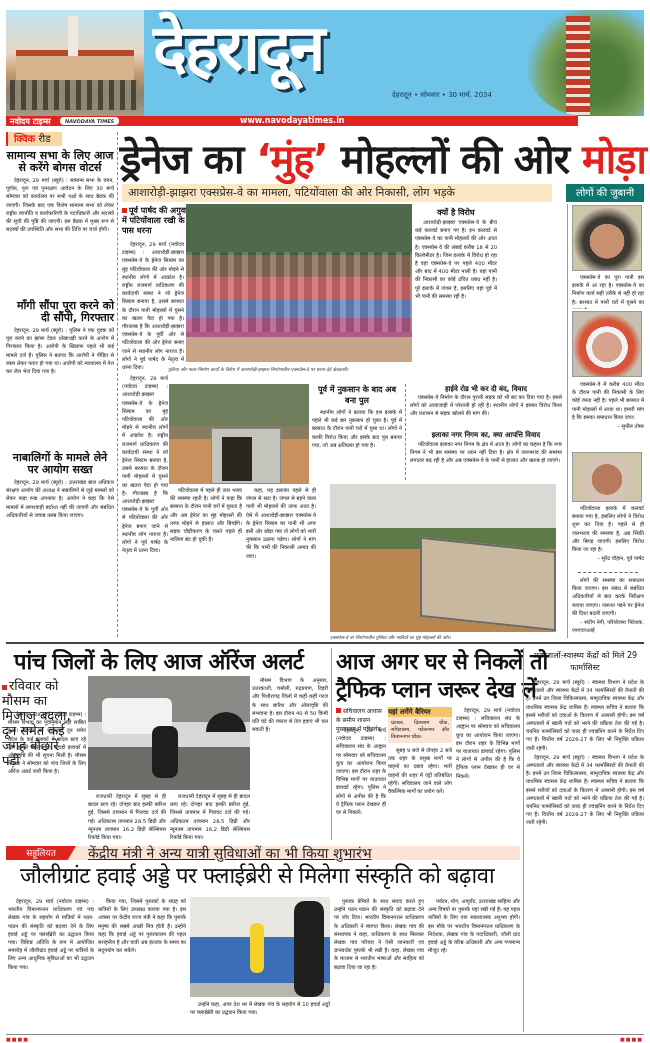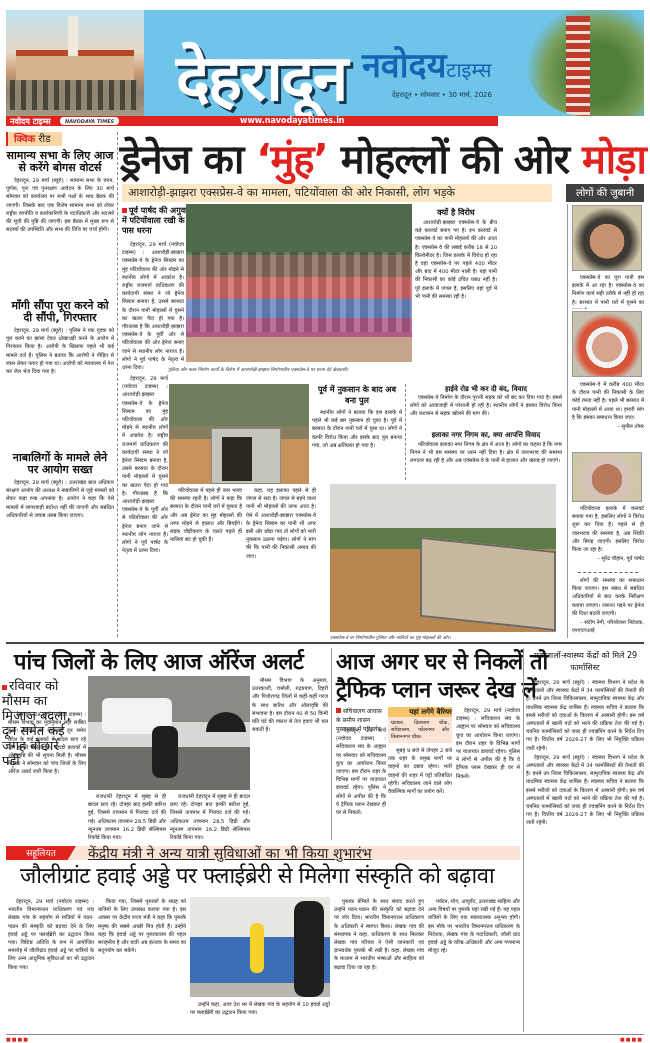--- a/index.html
+++ b/index.html
@@ -7,30 +7,30 @@
   body { font-family: "DejaVu Sans", sans-serif; color: #111; position: relative; }
 
   
   .masthead { position: absolute; left: 6px; top: 10px; width: 638px; height: 106px; background: #6fc4ea; overflow: hidden; }
   .mast-photo-left { position: absolute; left: 0; top: 0; width: 138px; height: 106px;
     background: linear-gradient(180deg, #bfe3f2 0%, #e8d7c4 40%, #c79a72 60%, #8a8070 78%, #a69a84 100%); }
   .mast-photo-left .bldg { position: absolute; left: 10px; top: 40px; width: 118px; height: 30px; background: #d7b48e; border-top: 6px solid #b5492a; }
   .mast-photo-left .tower { position: absolute; left: 62px; top: 6px; width: 10px; height: 40px; background: #efe9df; }
   .mast-photo-left .troops { position: absolute; left: 4px; top: 70px; width: 128px; height: 30px;
     background: repeating-linear-gradient(90deg, #3b3a2c 0 5px, #8d8672 5px 11px); opacity: .85; }
-  .mast-title { position: absolute; left: 170px; top: 6px; font-family: "DejaVu Sans", sans-serif; font-weight: 900;
-    font-size: 64px; color: #ffffff; letter-spacing: -2px; text-shadow: 3px 3px 0 #14384f; line-height: 1; margin-top: 30px; }
+  .mast-title { position: absolute; left: 147px; top: 6px; font-family: "DejaVu Sans", sans-serif; font-weight: 900;
+    font-size: 64px; color: #ffffff; letter-spacing: -2px; text-shadow: 3px 3px 0 #14384f; line-height: 1; }
   .mast-sub { position: absolute; left: 356px; top: 38px; font-size: 34px; font-weight: 900; color: #1466b3; line-height: 1; }
   .mast-sub small { font-size: 20px; font-weight: 400; color: #1466b3; }
   .mast-dateline { position: absolute; left: 386px; top: 80px; font-size: 7px; color: #13324a; }
   .mast-photo-right { position: absolute; right: 0; top: 0; width: 118px; height: 106px; border-radius: 50% 0 0 50%;
     background: radial-gradient(circle at 60% 60%, #4f7d3a 0 30%, #7aa05a 55%, #6fc4ea 75%); overflow: hidden; }
   .mast-photo-right .clocktower { position: absolute; left: 40px; top: 6px; width: 24px; height: 100px;
     background: repeating-linear-gradient(180deg, #c13b2a 0 6px, #ede1d5 6px 9px); }
-  .mast-bar { position: absolute; left: 6px; top: 116px; width: 492px; height: 10px; background: #e1231f; }
+  .mast-bar { position: absolute; left: 6px; top: 116px; width: 572px; height: 10px; background: #e1231f; }
   .mast-bar .brand-hi { position: absolute; left: 4px; top: -1px; font-size: 8px; font-weight: 700; color: #fff; }
   .mast-bar .brand-en { position: absolute; left: 54px; top: 1px; background: #fff; border-radius: 5px; padding: 0 5px;
     font-size: 5px; font-style: italic; font-weight: 700; color: #333; height: 8px; line-height: 8px; }
   .mast-bar .url { position: absolute; left: 234px; top: 0; font-size: 8px; font-weight: 700; color: #fff; line-height: 10px; }
 
   
   .col-text { position: absolute; font-size: 5.2px; line-height: 8.2px; color: #222; text-align: justify; overflow: hidden; }
   .col-text p { text-indent: 8px; margin-bottom: 1px; }
   .vline { position: absolute; width: 0; border-left: 1px dashed #888; }
   .hline { position: absolute; height: 0; border-top: 1px solid #555; }
@@ -40,21 +40,21 @@
     border-left: 2px solid #e1231f; font-size: 10px; line-height: 14px; padding-left: 6px; }
   .quick-read-tag b { color: #e1231f; }
   .left-head { position: absolute; left: 6px; width: 108px; font-weight: 900; font-size: 11px; line-height: 12px; text-align: center; }
 
   
   .lead-headline { position: absolute; left: 120px; top: 136px; width: 530px; font-size: 40px; font-weight: 900;
     letter-spacing: -1px; color: #1a1a1a; line-height: 46px; white-space: nowrap; }
   .lead-headline .red { color: #e1231f; }
   .deck { position: absolute; left: 122px; top: 184px; width: 430px; height: 18px; background: #fce8c5;
     font-size: 11px; line-height: 18px; padding-left: 6px; color: #222; white-space: nowrap; }
-  .people-voice-tag { position: absolute; left: 566px; top: 184px; width: 78px; height: 18px; background: #404040;
+  .people-voice-tag { position: absolute; left: 566px; top: 184px; width: 78px; height: 18px; background: #0f766e;
     color: #fff; font-size: 10px; line-height: 18px; text-align: center; }
   .bullet-head { position: absolute; left: 122px; top: 206px; width: 70px; font-size: 8px; line-height: 10px; font-weight: 700; }
   .bullet-head::before { content: ""; display: inline-block; width: 5px; height: 5px; background: #e1231f; margin-right: 2px; }
   .photo-protest { position: absolute; left: 186px; top: 204px; width: 226px; height: 158px;
     background: linear-gradient(180deg, #4e6a4a 0 32%, #8a6c5a 32% 46%, #d26a6a 46% 60%, #6a86c2 60% 72%, #b05a88 72% 84%, #c6a48a 84%); }
   .photo-protest .crowd { position: absolute; inset: 48px 0 30px 0;
     background: repeating-linear-gradient(90deg, rgba(255,255,255,.15) 0 6px, rgba(0,0,0,.12) 6px 14px); }
   .caption { position: absolute; font-size: 4.6px; font-style: italic; color: #333; white-space: nowrap; overflow: hidden; }
   .photo-culvert { position: absolute; left: 169px; top: 384px; width: 140px; height: 100px;
     background: linear-gradient(180deg, #6f7e5c 0 42%, #8a7c5e 42% 55%, #c8905c 55%); }
@@ -73,21 +73,21 @@
 
   
   .headline-2 { position: absolute; top: 648px; font-weight: 900; font-size: 22px; line-height: 28px; letter-spacing: -0.5px; white-space: nowrap; }
   .photo-rain { position: absolute; left: 88px; top: 676px; width: 162px; height: 114px;
     background: linear-gradient(180deg, #8a8a86 0 40%, #d8d8d6 40% 62%, #6d6d6a 62%); }
   .photo-rain .car { position: absolute; left: 14px; top: 22px; width: 70px; height: 36px; background: #f2f2f2; border-radius: 6px; }
   .photo-rain .scooter { position: absolute; left: 64px; top: 50px; width: 26px; height: 52px; background: #1e1e1e; border-radius: 8px; }
   .photo-rain .umbrella { position: absolute; left: 118px; top: 36px; width: 40px; height: 20px; background: #1e1e1e; border-radius: 20px 20px 0 0; }
   .red-sq::before { content: ""; display: inline-block; width: 5px; height: 5px; background: #e1231f; margin-right: 2px; }
   .traffic-box { position: absolute; left: 388px; top: 707px; width: 64px; height: 36px; background: #fbe3d6; }
-  .traffic-box .tb-title { background: #f6c56a; font-weight: 900; font-size: 7px; text-align: right; line-height: 10px; }
+  .traffic-box .tb-title { background: #f6c56a; font-weight: 900; font-size: 7px; text-align: left; line-height: 10px; }
   .traffic-box .tb-body { font-size: 5px; line-height: 7px; padding: 2px 3px; text-align: justify; }
 
   
   .convenience-bar { position: absolute; left: 6px; top: 846px; width: 514px; height: 14px; background: #fbe3d6; }
   .convenience-bar .tag { position: absolute; left: 0; top: 0; width: 70px; height: 14px; background: #e1231f; color: #fff;
     font-size: 9px; line-height: 14px; text-align: center; clip-path: polygon(0 0, 100% 0, 88% 100%, 0 100%); }
   .convenience-bar .kicker { position: absolute; left: 82px; top: 0; font-size: 14px; line-height: 14px; color: #222; text-decoration: underline; }
   .headline-3 { position: absolute; left: 20px; top: 860px; font-size: 22px; font-weight: 400; line-height: 32px; white-space: nowrap; letter-spacing: -0.5px; color: #111; }
   .photo-library { position: absolute; left: 190px; top: 897px; width: 140px; height: 100px;
     background: linear-gradient(180deg, #e9e7e1 0 40%, #3a6fb8 40% 86%, #b9b6ae 86%); }
@@ -98,43 +98,40 @@
 </head>
 <body>
 
 <header class="masthead">
   <div class="mast-photo-left">
     <div class="bldg"></div>
     <div class="tower"></div>
     <div class="troops"></div>
   </div>
   <div class="mast-title">देहरादून</div>
-  <div class="mast-sub">
-    <span>नवोदय</span><small>टाइम्स</small>
-  </div>
-  <div class="mast-dateline">देहरादून • सोमवार • 30 मार्च, 2026</div>
+  <div class="mast-dateline">देहरादून • सोमवार • 30 मार्च, 2034</div>
   <div class="mast-photo-right">
     <div class="clocktower"></div>
   </div>
 </header>
 <div class="mast-bar">
   <span class="brand-hi">नवोदय टाइम्स</span>
   <span class="brand-en">NAVODAYA TIMES</span>
   <span class="url">www.navodayatimes.in</span>
 </div>
 
 <div class="quick-read-tag">
   <b>क्विक</b>
   <span>रीड</span>
 </div>
 <div class="left-head" style="top:150px;">सामान्य सभा के लिए आज से करेंगे बोगस वोटर्स</div>
 <div class="col-text" style="left:6px; top:176px; width:108px; height:124px;">
   <p>देहरादून, 29 मार्च (ब्यूरो) : सामान्य सभा के चयन, पूर्णक, पुनः एवं पुनरक्षण आवेदन के लिए 30 मार्च सोमवार को कार्यालय पर सभी पक्षों के साथ बैठक की जाएगी। जिसके बाद एक विशेष सामान्य सभा को लेकर राष्ट्रीय रणनीति व कार्यकारिणी के पदाधिकारी और सदस्यों की सूची की पुष्टि की जाएगी। इस बैठक में मुख्य रूप से सदस्यों की उपस्थिति और सभा की तिथि पर चर्चा होगी।</p>
 </div>
-<div class="left-head" style="top:300px;">माँगी सौंपा पूरा करने को दी सौंपी, गिरफ्तार</div>
+<div class="left-head" style="top:300px;text-align:right;">माँगी सौंपा पूरा करने को दी सौंपी, गिरफ्तार</div>
 <div class="col-text" style="left:6px; top:326px; width:108px; height:124px;">
   <p>देहरादून, 29 मार्च (ब्यूरो) : पुलिस ने एक युवक को पूरा करने का झांसा देकर धोखाधड़ी करने के आरोप में गिरफ्तार किया है। आरोपी के खिलाफ पहले भी कई मामले दर्ज हैं। पुलिस ने बताया कि आरोपी ने पीड़ित से रकम लेकर फरार हो गया था। आरोपी को न्यायालय में पेश कर जेल भेज दिया गया है।</p>
 </div>
 <div class="left-head" style="top:452px;">नाबालिगों के मामले लेने पर आयोग सख्त</div>
 <div class="col-text" style="left:6px; top:478px; width:108px; height:150px;">
   <p>देहरादून, 29 मार्च (ब्यूरो) : उत्तराखंड बाल अधिकार संरक्षण आयोग की अध्यक्ष ने नाबालिगों से जुड़े मामलों को लेकर कड़ा रुख अपनाया है। आयोग ने कहा कि ऐसे मामलों में लापरवाही बर्दाश्त नहीं की जाएगी और संबंधित अधिकारियों से जवाब तलब किया जाएगा।</p>
 </div>
 <div class="vline" style="left:117px; top:132px; height:505px;"></div>
 
 <h1 class="lead-headline">

